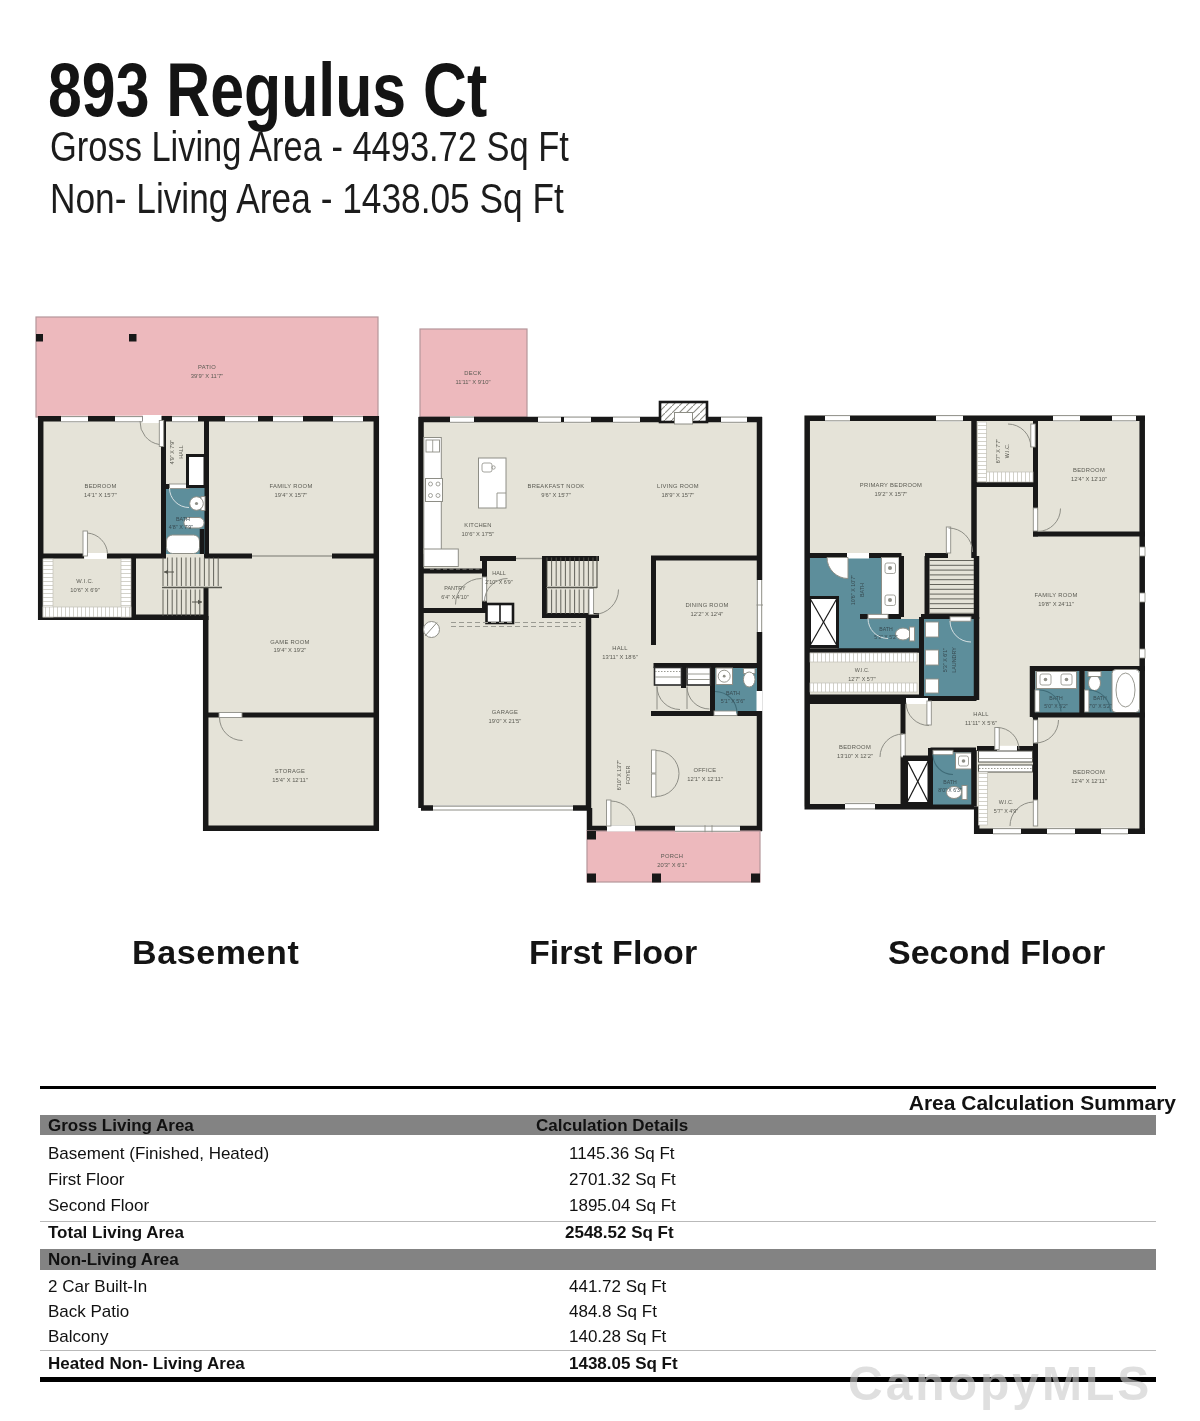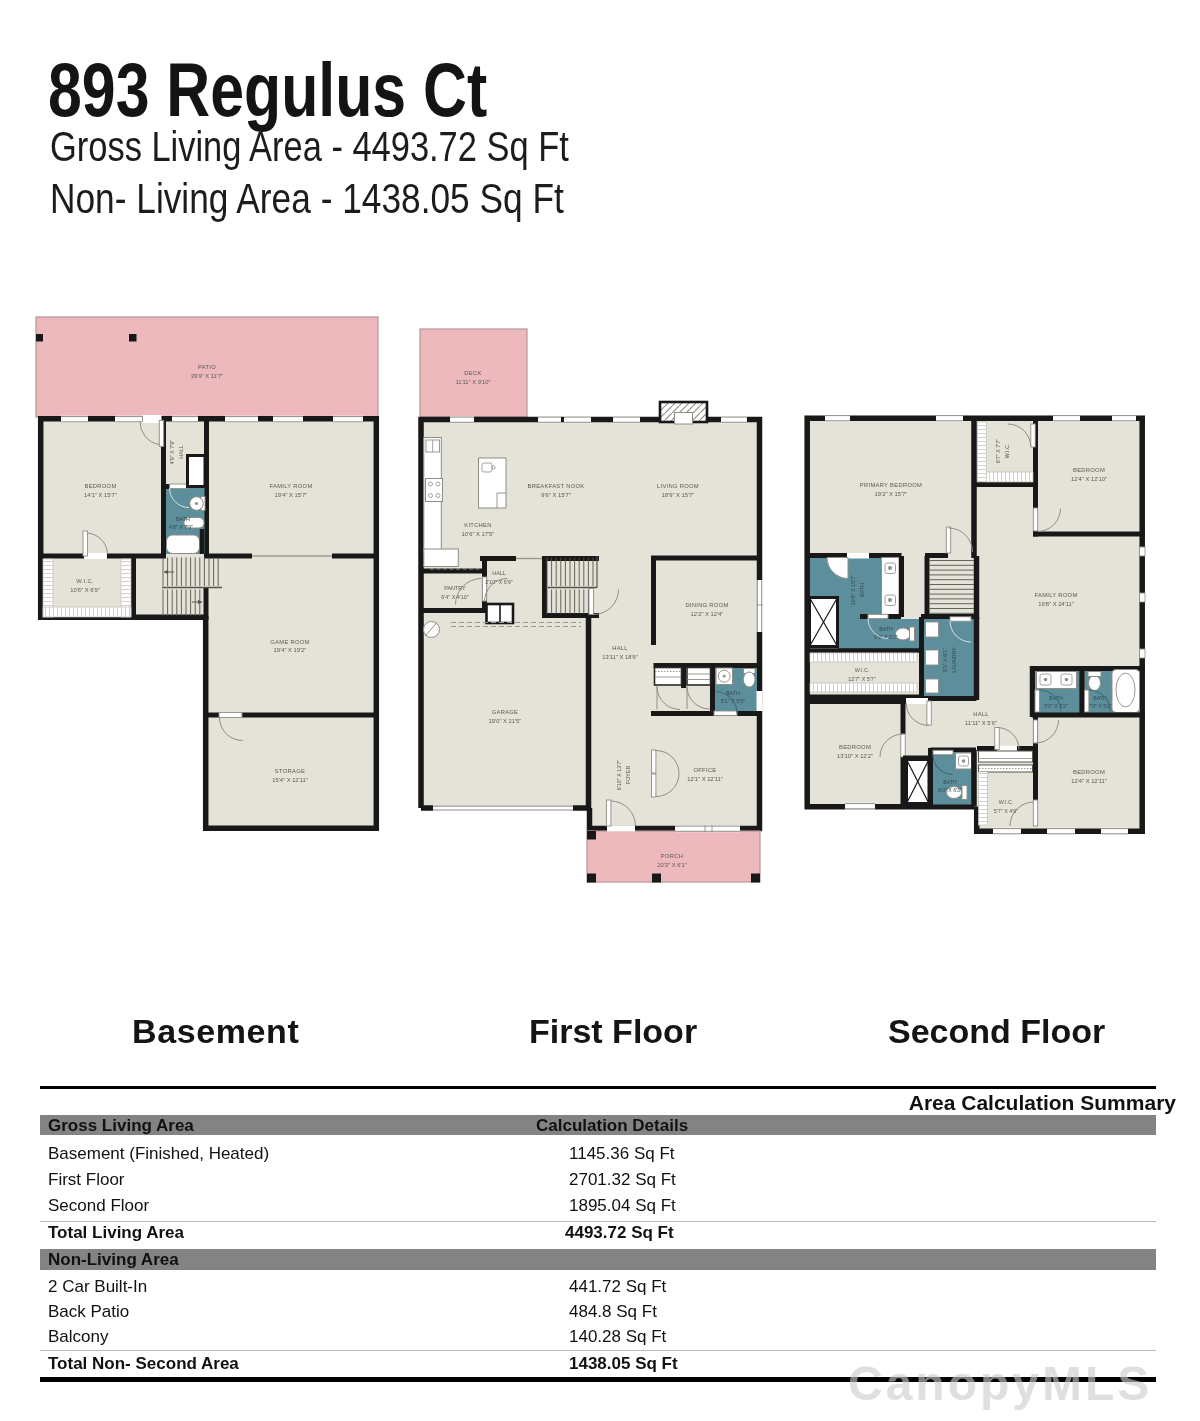--- a/index.html
+++ b/index.html
@@ -1,21 +1,21 @@
 <!DOCTYPE html>
 <html><head>
 <meta charset="utf-8">
 <style>
   html,body{margin:0;padding:0;background:#ffffff;}
   body{width:1200px;height:1421px;position:relative;font-family:"Liberation Sans",sans-serif;overflow:hidden;}
   .abs{position:absolute;}
   #title{left:48px;top:46px;font-size:76px;font-weight:bold;color:#141414;transform:scaleX(0.8);transform-origin:0 0;}
   #sub1{left:50px;top:123px;font-size:42px;color:#1c1c1c;transform:scaleX(0.82);transform-origin:0 0;}
   #sub2{left:50px;top:175px;font-size:42px;color:#1c1c1c;transform:scaleX(0.84);transform-origin:0 0;}
-  .floorlabel{font-size:34px;font-weight:bold;color:#141414;top:1012px;}
+  .floorlabel{font-size:34px;font-weight:bold;color:#141414;top:933px;}
   
   .trow{font-size:17px;color:#111;}
   .tbold{font-weight:bold;}
   .band{left:40px;width:1116px;height:20px;background:#838383;}
 </style>
 </head>
 <body>
 
 <div class="abs" id="title">893 Regulus Ct</div>
 
@@ -808,34 +808,34 @@
 
 <div class="abs trow" style="left:48px;top:1170px;">First Floor</div>
 <div class="abs trow" style="left:569px;top:1170px;">2701.32 Sq Ft</div>
 
 <div class="abs trow" style="left:48px;top:1196px;">Second Floor</div>
 <div class="abs trow" style="left:569px;top:1196px;text-align:right;">1895.04 Sq Ft</div>
 
 <div class="abs" style="left:40px;top:1221px;width:1116px;height:1px;background:#b9b9b9;"></div>
 
 <div class="abs trow tbold" style="left:48px;top:1223px;">Total Living Area</div>
-<div class="abs trow tbold" style="left:565px;top:1223px;">4493.72 Sq Ft</div>
+<div class="abs trow tbold" style="left:565px;top:1223px;">2548.52 Sq Ft</div>
 
 <div class="abs band" style="top:1249px;height:21px;"></div>
 <div class="abs trow tbold" style="left:48px;top:1250px;">Non-Living Area</div>
 
 <div class="abs trow" style="left:48px;top:1277px;">2 Car Built-In</div>
 <div class="abs trow" style="left:569px;top:1277px;">441.72 Sq Ft</div>
 
 <div class="abs trow" style="left:48px;top:1302px;">Back Patio</div>
 <div class="abs trow" style="left:569px;top:1302px;text-align:right;">484.8 Sq Ft</div>
 
 <div class="abs trow" style="left:48px;top:1327px;">Balcony</div>
 <div class="abs trow" style="left:569px;top:1327px;">140.28 Sq Ft</div>
 
 <div class="abs" style="left:40px;top:1350px;width:1116px;height:1px;background:#b9b9b9;"></div>
 
-<div class="abs trow tbold" style="left:48px;top:1354px;">Total Non- Second Area</div>
+<div class="abs trow tbold" style="left:48px;top:1354px;">Heated Non- Living Area</div>
 <div class="abs trow tbold" style="left:569px;top:1354px;">1438.05 Sq Ft</div>
 
 <div class="abs" style="left:40px;top:1377px;width:1116px;height:4.5px;background:#000;"></div>
 
 <div class="abs" style="left:848px;top:1356px;font-size:48px;font-weight:bold;letter-spacing:3px;color:rgba(203,203,203,0.62);">CanopyMLS 21</div>
 
 </body></html>

